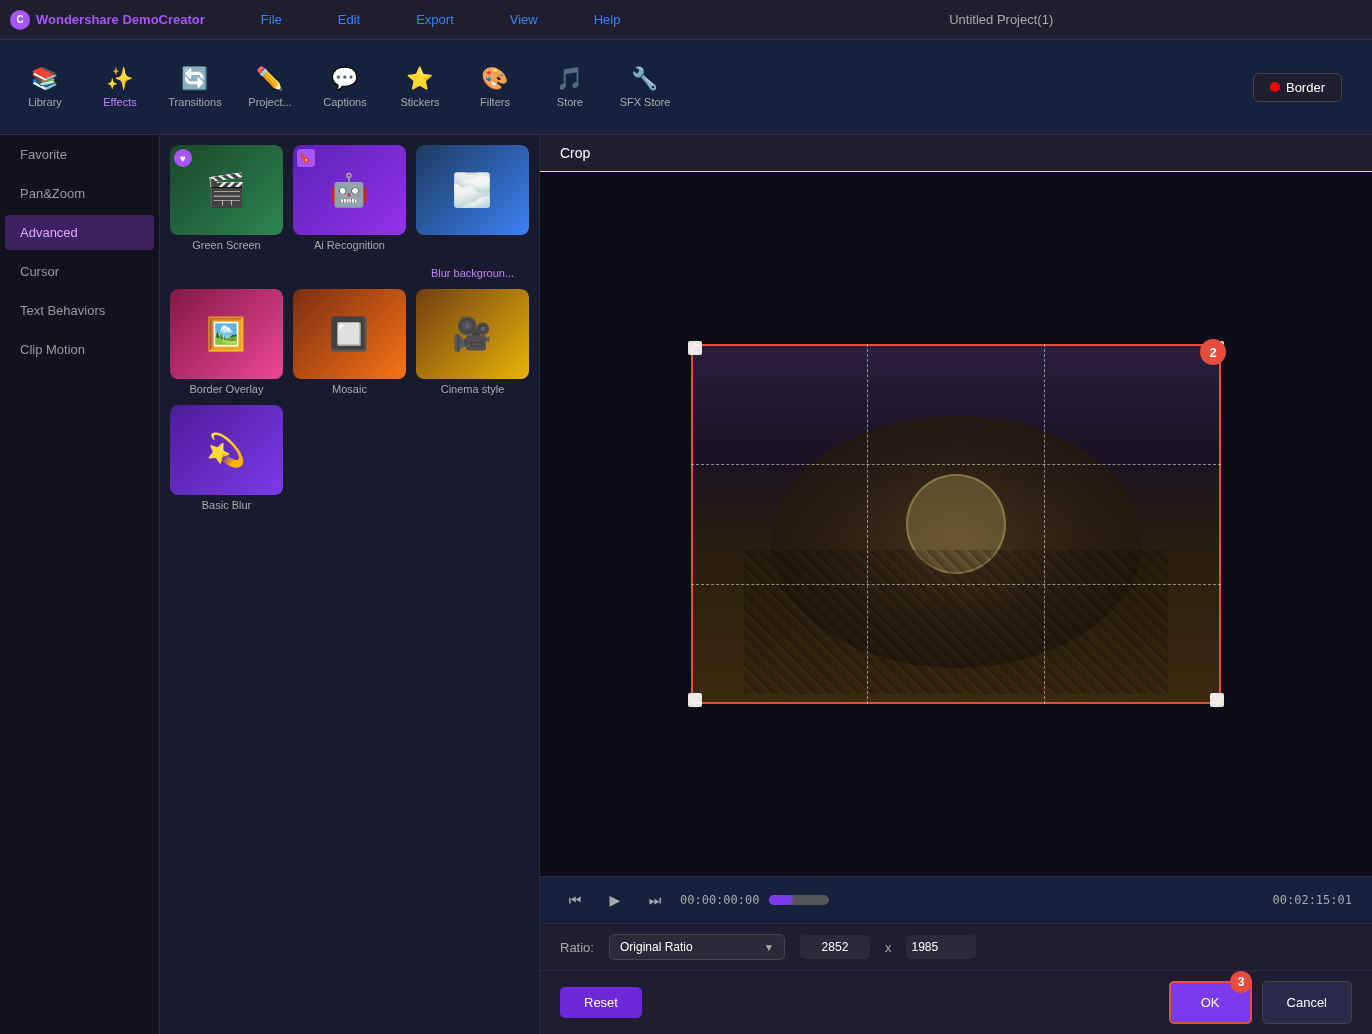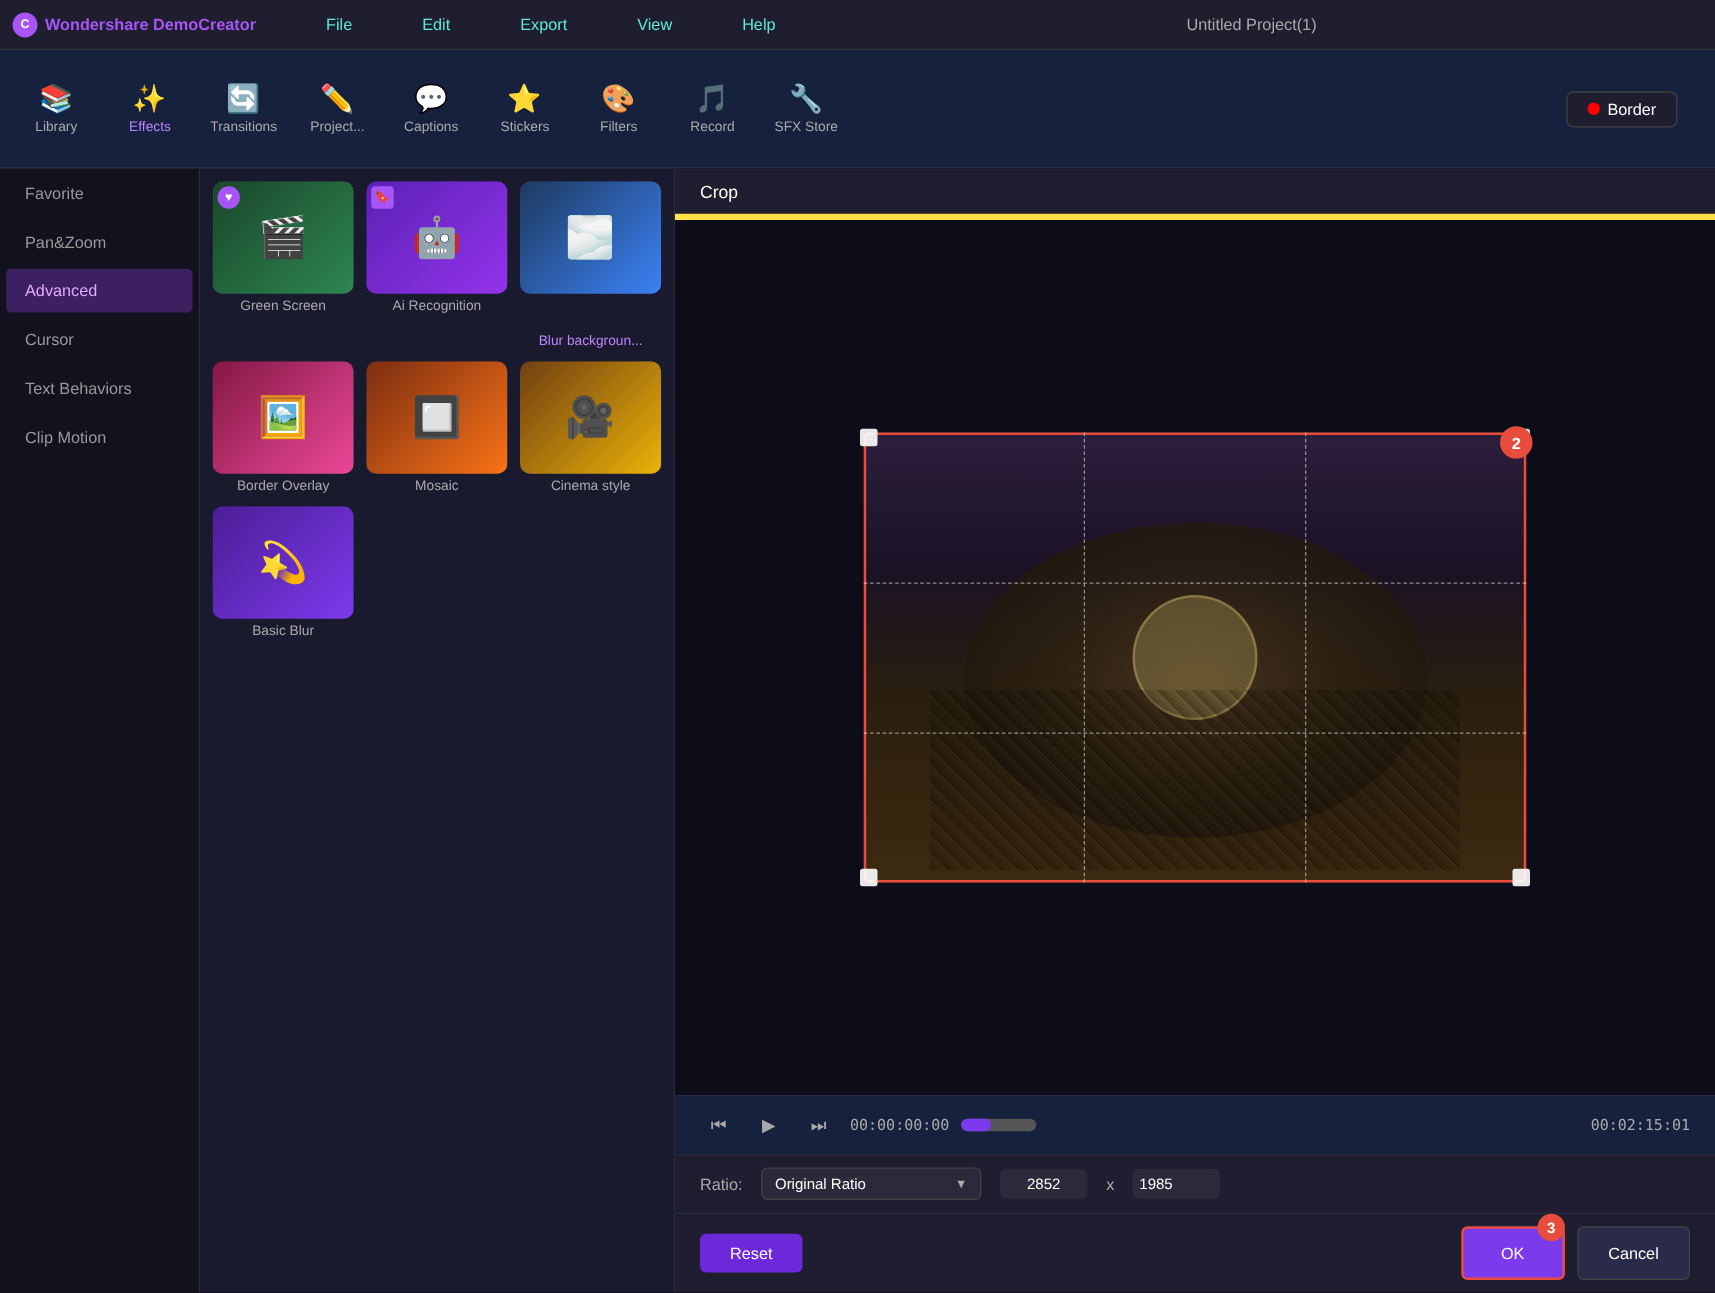--- a/index.html
+++ b/index.html
@@ -2,21 +2,21 @@
 <html><head>
   <meta charset="utf-8">
   <style>
     * { box-sizing: border-box; margin: 0; padding: 0; }
     body { background: #1a1a2e; color: #ccc; font-family: 'Segoe UI', sans-serif; font-size: 13px; width: 1372px; height: 1034px; overflow: hidden; }
 
     
     .menu-bar { background: #1e1e2e; height: 40px; display: flex; align-items: center; padding: 0 10px; gap: 20px; border-bottom: 1px solid #333; }
     .app-logo { color: #a855f7; font-weight: bold; font-size: 13px; display: flex; align-items: center; gap: 6px; }
     .app-logo-icon { width: 20px; height: 20px; background: #a855f7; border-radius: 50%; display: flex; align-items: center; justify-content: center; color: white; font-size: 10px; }
-    .menu-item { color: #5eead4; cursor: pointer; font-size: 13px; padding-left: 36px; }
+    .menu-item { color: #3b82f6; cursor: pointer; font-size: 13px; padding-left: 36px; }
     .title-center { flex: 1; text-align: center; color: #aaa; font-size: 13px; }
 
     
     .toolbar { background: #16213e; height: 95px; display: flex; align-items: center; padding: 0 10px; border-bottom: 1px solid #333; gap: 5px; }
     .toolbar-item { display: flex; flex-direction: column; align-items: center; justify-content: center; width: 70px; height: 75px; cursor: pointer; border-radius: 6px; gap: 4px; color: #aaa; font-size: 11px; }
     .toolbar-item.active { color: #c084fc; }
     .toolbar-icon { font-size: 22px; }
     .toolbar-spacer { flex: 1; }
     .record-btn { background: #1e1e2e; border: 1px solid #444; color: #fff; padding: 6px 16px; border-radius: 6px; cursor: pointer; display: flex; align-items: center; gap: 6px; font-size: 13px; margin-right: 20px; }
     .record-dot { width: 10px; height: 10px; background: red; border-radius: 50%; }
@@ -47,21 +47,21 @@
     .thumb-blur { background: linear-gradient(135deg, #4c1d95, #7c3aed); }
 
     
     .content-area { flex: 1; display: flex; flex-direction: column; position: relative; }
 
     
     .preview-top { height: 200px; background: #0d0d1a; position: relative; }
 
     
     .crop-overlay { position: absolute; top: 0; left: 0; right: 0; bottom: 0; background: rgba(0,0,0,0.7); display: flex; flex-direction: column; z-index: 10; }
-    .crop-header { background: #1e1e30; padding: 10px 20px; color: #fff; font-size: 14px; font-weight: 500; border-bottom: 5px solid #fde047; }
+    .crop-header { background: #1e1e30; padding: 10px 20px; color: #fff; font-size: 14px; font-weight: 500; border-bottom: 1px solid #fde047; }
     .crop-preview-area { flex: 1; display: flex; align-items: center; justify-content: center; background: #0d0d1a; position: relative; }
     .crop-video-container { position: relative; width: 530px; height: 360px; }
     .crop-video-bg { width: 100%; height: 100%; background: linear-gradient(180deg, #2c1f3e 0%, #1a1225 40%, #2d1f0e 100%); border-radius: 4px; display: flex; align-items: center; justify-content: center; overflow: hidden; }
     .crop-border { position: absolute; top: 0; left: 0; right: 0; bottom: 0; border: 2px solid #e74c3c; border-radius: 4px; pointer-events: none; }
     .crop-dashed-h { position: absolute; left: 0; right: 0; border-top: 1px dashed rgba(255,255,255,0.5); }
     .crop-dashed-v { position: absolute; top: 0; bottom: 0; border-left: 1px dashed rgba(255,255,255,0.5); }
     .badge-circle { position: absolute; width: 26px; height: 26px; border-radius: 50%; background: #e74c3c; color: white; font-size: 13px; font-weight: bold; display: flex; align-items: center; justify-content: center; }
     .badge-2 { top: -5px; right: -5px; }
     .corner-handle { position: absolute; width: 14px; height: 14px; border-radius: 2px; background: white; opacity: 0.9; }
     .corner-tl { top: -3px; left: -3px; }
@@ -134,21 +134,21 @@
   <div class="toolbar-item">
     <span class="toolbar-icon">⭐</span>
     <span>Stickers</span>
   </div>
   <div class="toolbar-item">
     <span class="toolbar-icon">🎨</span>
     <span>Filters</span>
   </div>
   <div class="toolbar-item">
     <span class="toolbar-icon">🎵</span>
-    <span>Record</span>
+    <span>Store</span>
   </div>
   <div class="toolbar-item">
     <span class="toolbar-icon">🔧</span>
     <span>SFX Store</span>
   </div>
   <div class="toolbar-spacer"></div>
   <button class="record-btn">
     <div class="record-dot"></div>
     <span>Border</span>
   </button>

